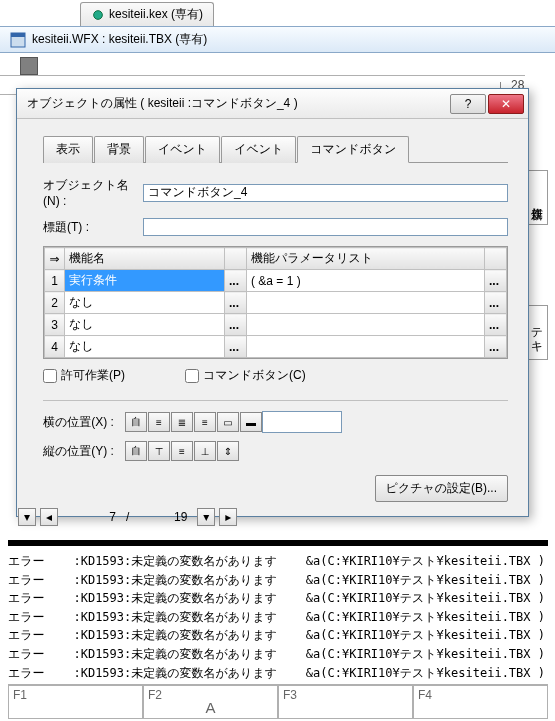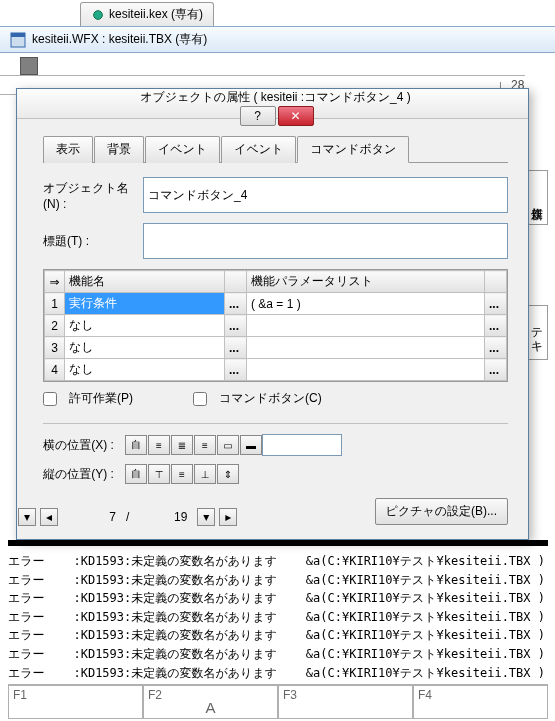--- a/index.html
+++ b/index.html
@@ -15,44 +15,44 @@
 
 .gray-box { width: 18px; height: 18px; background: #808080; margin: 4px 0 0 20px; border: 1px solid #555; }
 
 .ruler { display:flex; align-items:center; height:20px; background:#fff; border-top:1px solid #b0b0b0; border-bottom:1px solid #b0b0b0; padding-left:500px; color:#444; }
 .ruler .tick { width:1px; height:6px; background:#888; margin-right:10px; }
 
 .side-strip { position:absolute; right:0; top:65px; width:30px; background:#fff; }
 .side-cell { border:1px solid #9a9a9a; padding:4px 2px; text-align:center; writing-mode:vertical-rl; height:55px; display:flex; align-items:center; justify-content:center; margin-bottom:30px; }
 
 .dialog { position:absolute; left:16px; top:88px; width:513px; background:#f0f0f0; border:1px solid #5a7fa0; box-shadow:3px 3px 10px rgba(0,0,0,.3); }
-.dlg-title { display:flex; align-items:center; justify-content:space-between; background:linear-gradient(#fdfdfd,#eaeaea); border-bottom:1px solid #c0c0c0; height:30px; padding:0 4px 0 10px;flex-direction:column; }
+.dlg-title { display:flex; align-items:center; justify-content:space-between; background:linear-gradient(#fdfdfd,#eaeaea); border-bottom:1px solid #c0c0c0; height:30px; padding:0 4px 0 10px; }
 .dlg-btns { display:flex; }
 .dlg-btn { width:36px; height:20px; margin-left:2px; border:1px solid #8a8a8a; border-radius:2px; display:flex; align-items:center; justify-content:center; background:linear-gradient(#f7f7f7,#dcdcdc); }
 .dlg-btn.close { background:linear-gradient(#e78,#c8232c); color:#fff; border-color:#8a1c1c; }
 
 .dlg-body { padding:16px 20px 14px 26px; }
 .tabs { display:flex; border-bottom:1px solid #9a9a9a; margin-bottom:14px; }
 .tab { padding:4px 12px; border:1px solid #9a9a9a; border-bottom:none; background:linear-gradient(#fdfdfd,#e4e4e4); margin-right:1px; border-radius:2px 2px 0 0; position:relative; top:1px; }
 .tab.active { background:#f0f0f0; border-bottom:1px solid #f0f0f0; }
 
 .row { display:flex; align-items:center; margin-bottom:10px; }
 .lbl { width:100px; }
-.txt { flex:1; height:36px; border:1px solid #7a9ab8; padding:2px 4px; background:#fff; }
+.txt { flex:1; height:18px; border:1px solid #7a9ab8; padding:2px 4px; background:#fff; }
 
 .grid { border:1px solid #9a9a9a; margin:4px 0 8px; background:#fff; }
 .grid table { width:100%; border-collapse:collapse; }
 .grid th, .grid td { border:1px solid #c0c0c0; padding:2px 4px; text-align:left; height:20px; }
 .grid th { background:linear-gradient(#fafafa,#e2e2e2); font-weight:normal; }
 .grid .num { width:20px; text-align:center; background:linear-gradient(#fafafa,#e2e2e2); }
 .grid .sel { background:#3399ff; color:#fff; }
 .ellip { width:22px; text-align:center; background:linear-gradient(#fafafa,#e0e0e0); border:1px solid #888; font-weight:bold; }
 
 .chk-row { display:flex; align-items:center; gap:60px; margin-bottom:16px; }
-.chk { display:flex; align-items:center; gap:12px; }
+.chk { display:flex; align-items:center; gap:4px; }
 .chk input { width:14px; height:14px; }
 
 .hr { border-top:1px solid #c0c0c0; margin:10px 0; }
 
 .pos-row { display:flex; align-items:center; margin-bottom:8px; }
 .pos-lbl { width:82px; }
 .align-btns { display:flex; gap:1px; }
 .align-btn { width:22px; height:20px; border:1px solid #888; background:linear-gradient(#fafafa,#e0e0e0); display:flex; align-items:center; justify-content:center; font-size:10px; }
 .tool-lbl { margin-left:50px; margin-right:8px; }
 .tool-in { width:80px; height:22px; border:1px solid #7a9ab8; background:#fff; padding:2px 4px; }

